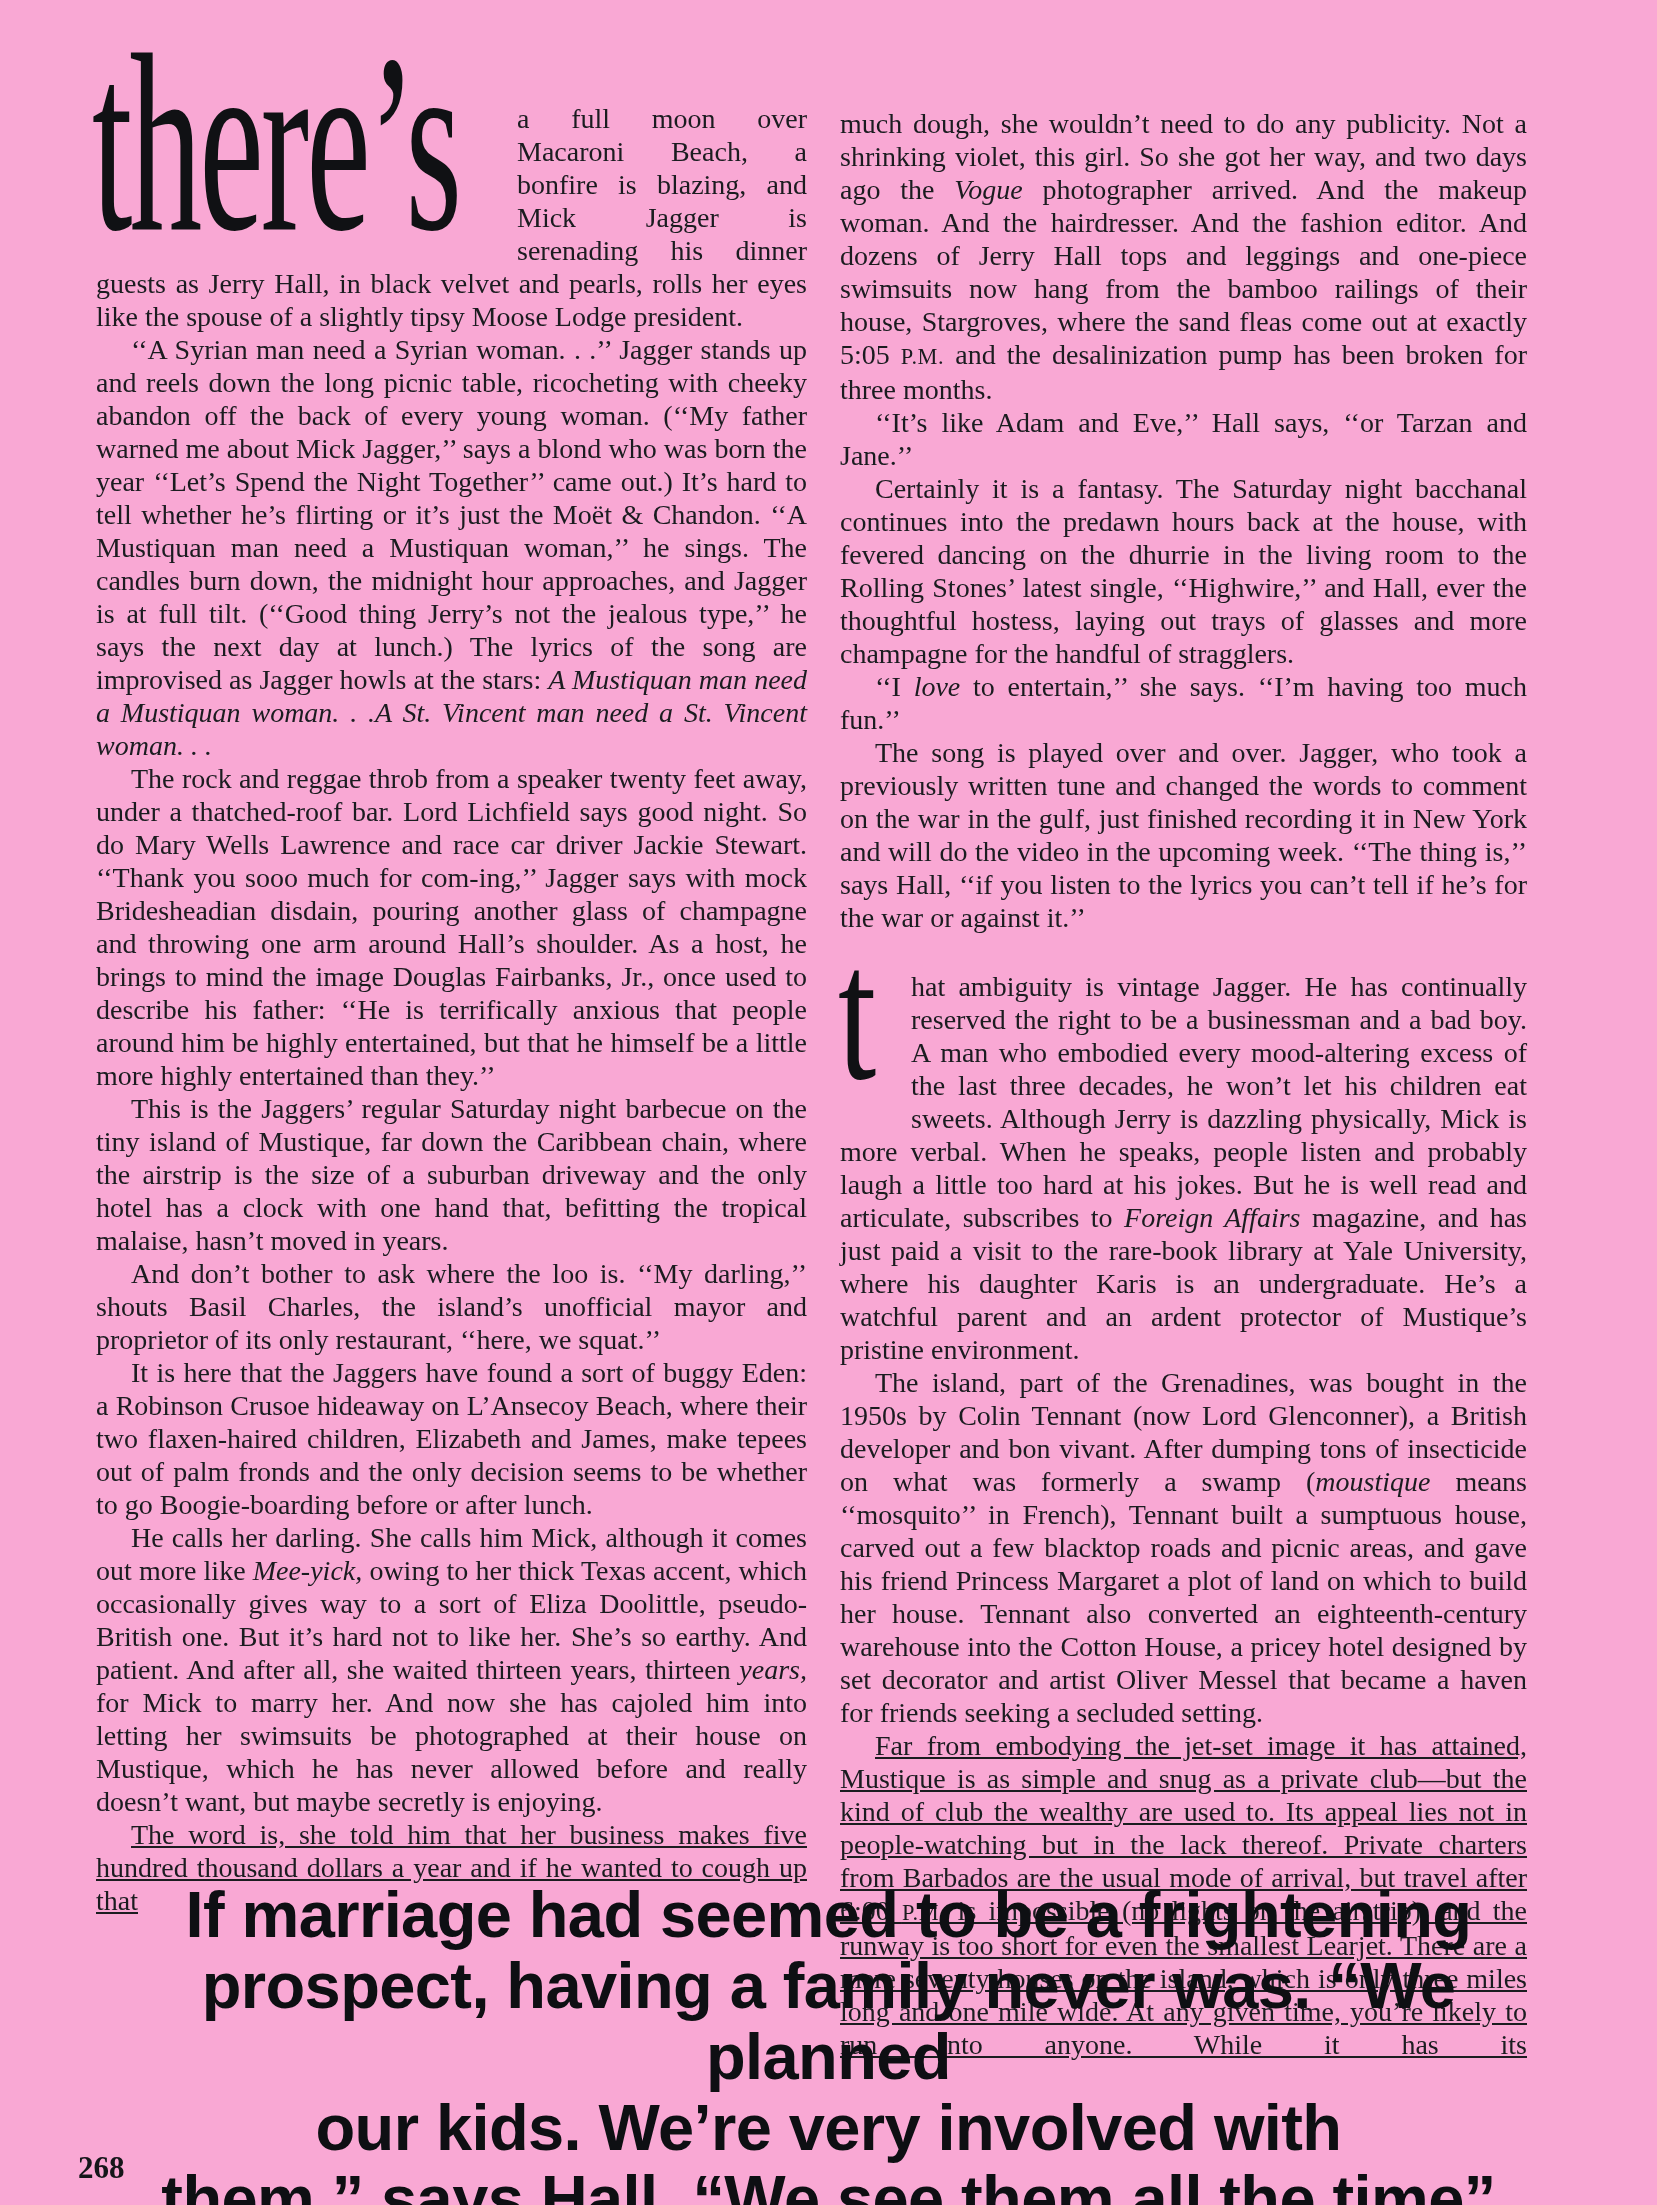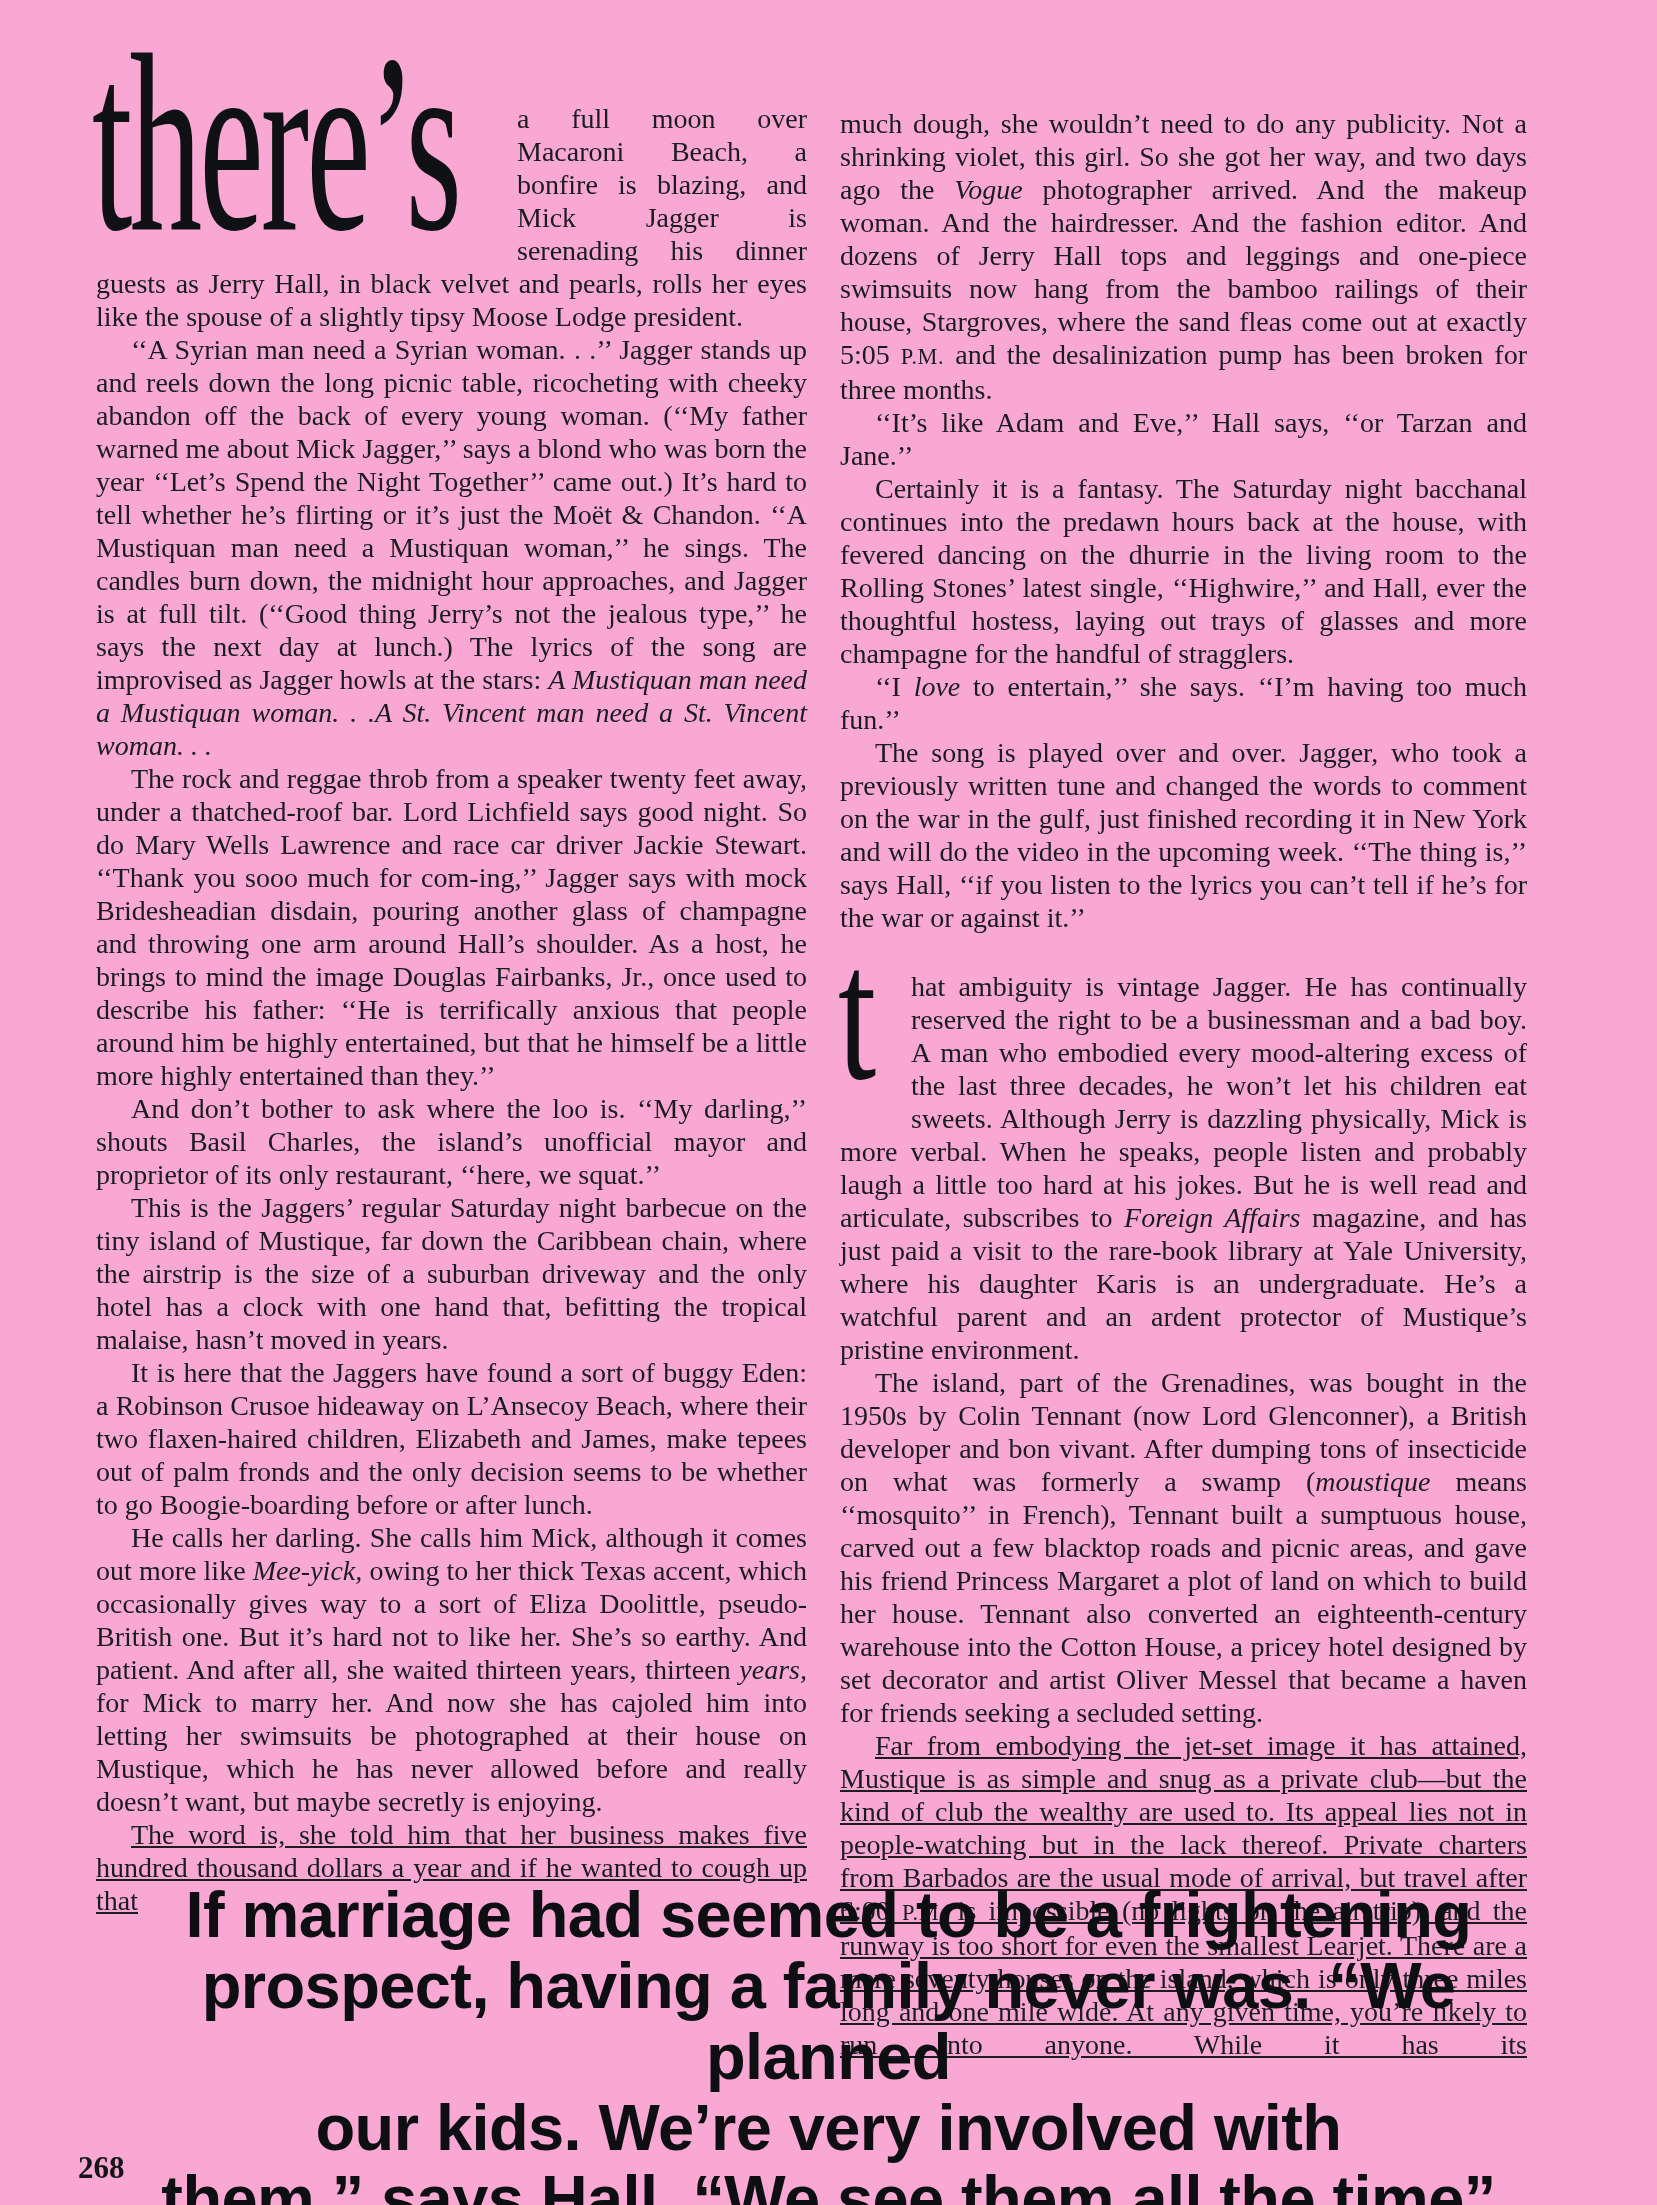--- a/index.html
+++ b/index.html
@@ -66,22 +66,22 @@
     <div class="opening-block">
       <div class="opening-word-box">
         <span class="opening-word">there’s</span>
       </div>
       <p class="intro">a full moon over Macaroni Beach, a bonfire is blazing, and Mick Jagger is serenading his dinner</p>
     </div>
     <div id="left-paras">
         <p class="para"><span>guests as Jerry Hall, in black velvet and pearls, rolls her eyes like the spouse of a slightly tipsy Moose Lodge president.</span></p>
         <p class="para ind"><span>‘‘A Syrian man need a Syrian woman. . .’’ Jagger stands up and reels down the long picnic table, ricocheting with cheeky abandon off the back of every young woman. (‘‘My father warned me about Mick Jagger,’’ says a blond who was born the year ‘‘Let’s Spend the Night Together’’ came out.) It’s hard to tell whether he’s flirting or it’s just the Moët &amp; Chandon. ‘‘A Mustiquan man need a Mustiquan woman,’’ he sings. The candles burn down, the midnight hour approaches, and Jagger is at full tilt. (‘‘Good thing Jerry’s not the jealous type,’’ he says the next day at lunch.) The lyrics of the song are improvised as Jagger howls at the stars: </span><span class="it">A Mustiquan man need a Mustiquan woman. . .A St. Vincent man need a St. Vincent woman. . .</span></p>
         <p class="para ind"><span>The rock and reggae throb from a speaker twenty feet away, under a thatched-roof bar. Lord Lichfield says good night. So do Mary Wells Lawrence and race car driver Jackie Stewart. ‘‘Thank you sooo much for com-ing,’’ Jagger says with mock Bridesheadian disdain, pouring another glass of champagne and throwing one arm around Hall’s shoulder. As a host, he brings to mind the image Douglas Fairbanks, Jr., once used to describe his father: ‘‘He is terrifically anxious that people around him be highly entertained, but that he himself be a little more highly entertained than they.’’</span></p>
+        <p class="para ind"><span>This is the Jaggers’ regular Saturday night barbecue on the tiny island of Mustique, far down the Caribbean chain, where the airstrip is the size of a suburban driveway and the only hotel has a clock with one hand that, befitting the tropical malaise, hasn’t moved in years.</span></p>
         <p class="para ind"><span>And don’t bother to ask where the loo is. ‘‘My darling,’’ shouts Basil Charles, the island’s unofficial mayor and proprietor of its only restaurant, ‘‘here, we squat.’’</span></p>
-        <p class="para ind"><span>This is the Jaggers’ regular Saturday night barbecue on the tiny island of Mustique, far down the Caribbean chain, where the airstrip is the size of a suburban driveway and the only hotel has a clock with one hand that, befitting the tropical malaise, hasn’t moved in years.</span></p>
         <p class="para ind"><span>It is here that the Jaggers have found a sort of buggy Eden: a Robinson Crusoe hideaway on L’Ansecoy Beach, where their two flaxen-haired children, Elizabeth and James, make tepees out of palm fronds and the only decision seems to be whether to go Boogie-boarding before or after lunch.</span></p>
         <p class="para ind"><span>He calls her darling. She calls him Mick, although it comes out more like </span><span class="it">Mee-yick,</span><span> owing to her thick Texas accent, which occasionally gives way to a sort of Eliza Doolittle, pseudo-British one. But it’s hard not to like her. She’s so earthy. And patient. And after all, she waited thirteen years, thirteen </span><span class="it">years,</span><span> for Mick to marry her. And now she has cajoled him into letting her swimsuits be photographed at their house on Mustique, which he has never allowed before and really doesn’t want, but maybe secretly is enjoying.</span></p>
         <p class="para ind jl"><span>The word is, she told him that her business makes five hundred thousand dollars a year and if he wanted to cough up that</span></p>
       </div>
   </div>
 
   <div id="col-right" class="col">
       <div class="">
         <p class="para"><span>much dough, she wouldn’t need to do any publicity. Not a shrinking violet, this girl. So she got her way, and two days ago the </span><span class="it">Vogue</span><span> photographer arrived. And the makeup woman. And the hairdresser. And the fashion editor. And dozens of Jerry Hall tops and leggings and one-piece swimsuits now hang from the bamboo railings of their house, Stargroves, where the sand fleas come out at exactly 5:05 </span><span class="sc">P.M.</span><span> and the desalinization pump has been broken for three months.</span></p>
         <p class="para ind"><span>‘‘It’s like Adam and Eve,’’ Hall says, ‘‘or Tarzan and Jane.’’</span></p>

